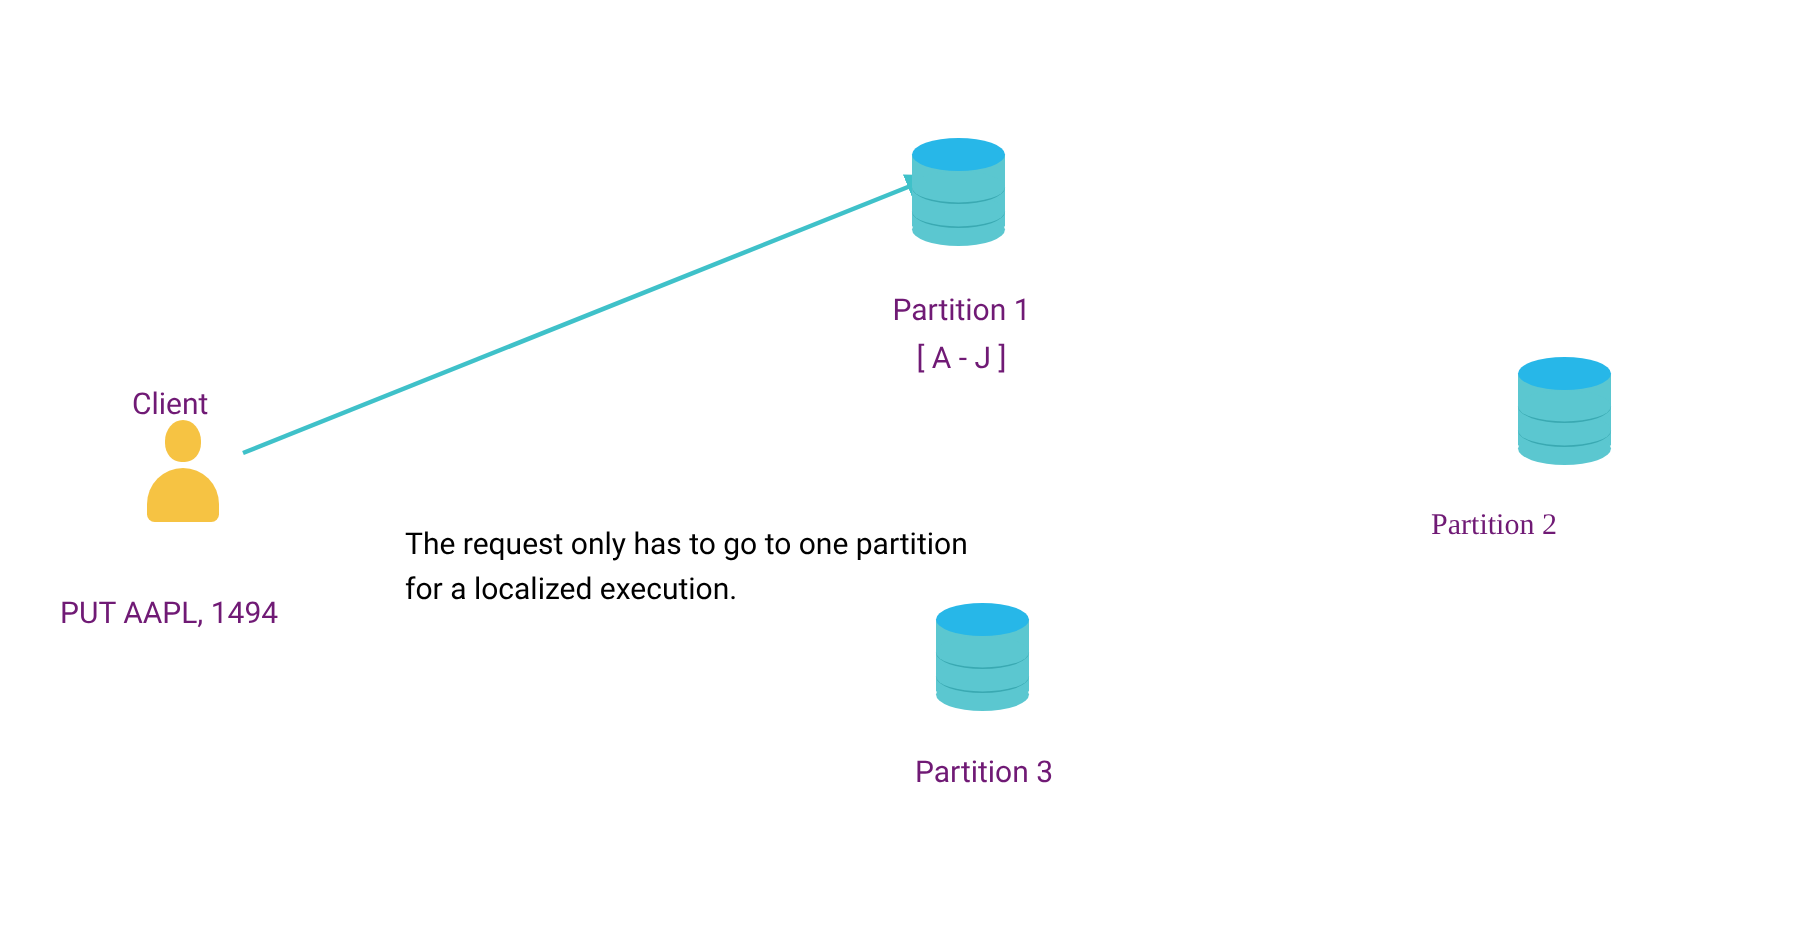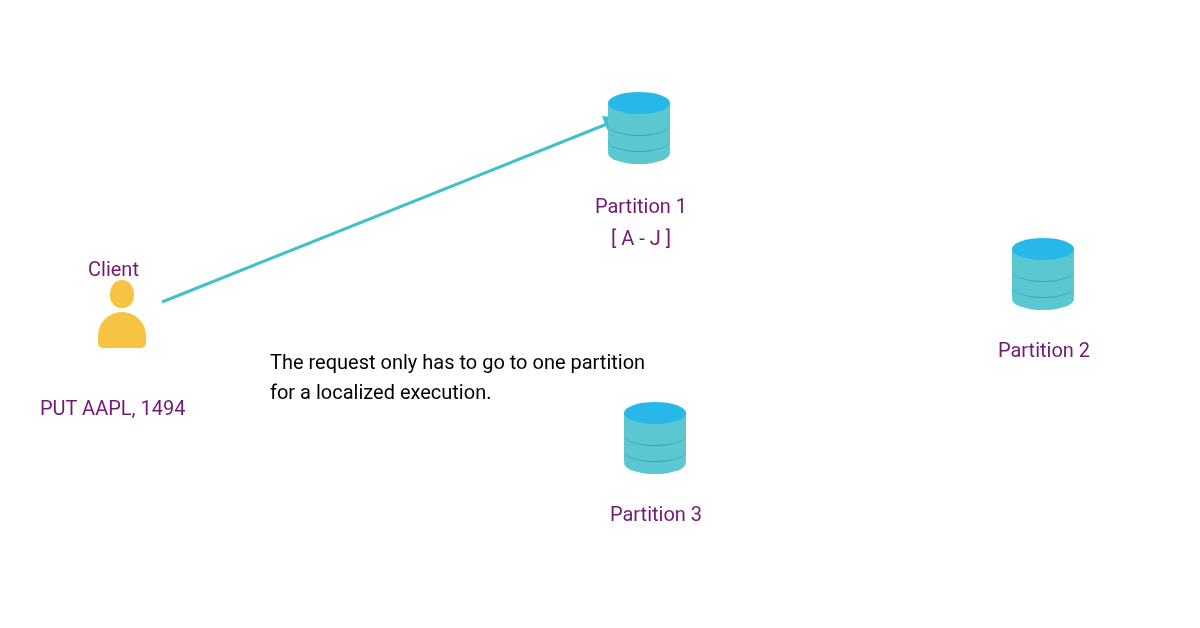--- a/index.html
+++ b/index.html
@@ -34,21 +34,21 @@
     font-size: 20px;
     line-height: 1.5;
     width: 380px;
     margin-top: 36px;
   }
   .partition-label {
     font-size: 20px;
     line-height: 1.6;
   }
   .partition1-label { top: 190px; left: 571px; width: 140px; }
-  .partition2-label { top: 334px; left: 974px; width: 140px; }
+  .partition2-label { top: 334px; left: 926px; width: 140px; font-family: Liberation Serif, serif; }
   .partition3-label { top: 498px; left: 586px; width: 140px; }
 
   
   .person {
     position: absolute;
     top: 280px;
     left: 97px;
     width: 50px;
     height: 70px;
   }

